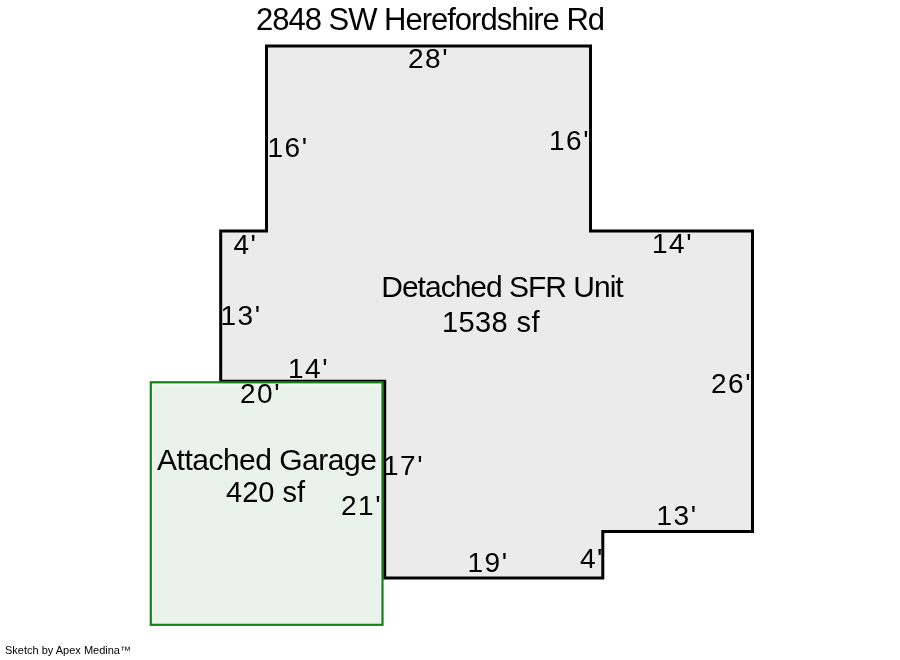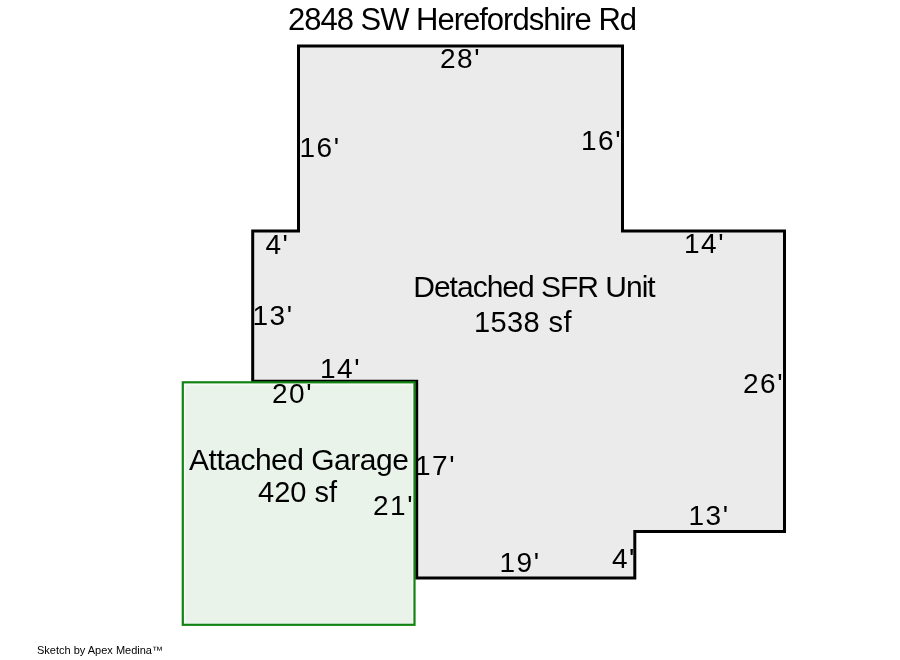--- a/index.html
+++ b/index.html
@@ -1,16 +1,16 @@
 <!DOCTYPE html>
 <html><head>
 <meta charset="utf-8">
 <style>
   html,body{margin:0;padding:0;background:#ffffff;}
-  .wrap{position:relative;width:824px;height:660px;overflow:hidden;background:#8b5cf6;margin-left:32px;}
+  .wrap{position:relative;width:824px;height:660px;overflow:hidden;background:#8b5cf6;}
   svg{display:block;}
   text{font-family:"Liberation Sans",sans-serif;fill:#000000;}
   .dim{font-size:28px;letter-spacing:1.5px;}
   .room{font-size:30px;letter-spacing:-1px;}
 </style>
 </head>
 <body>
 <div class="wrap">
 <svg width="900" height="660" viewBox="0 0 900 660">
 

